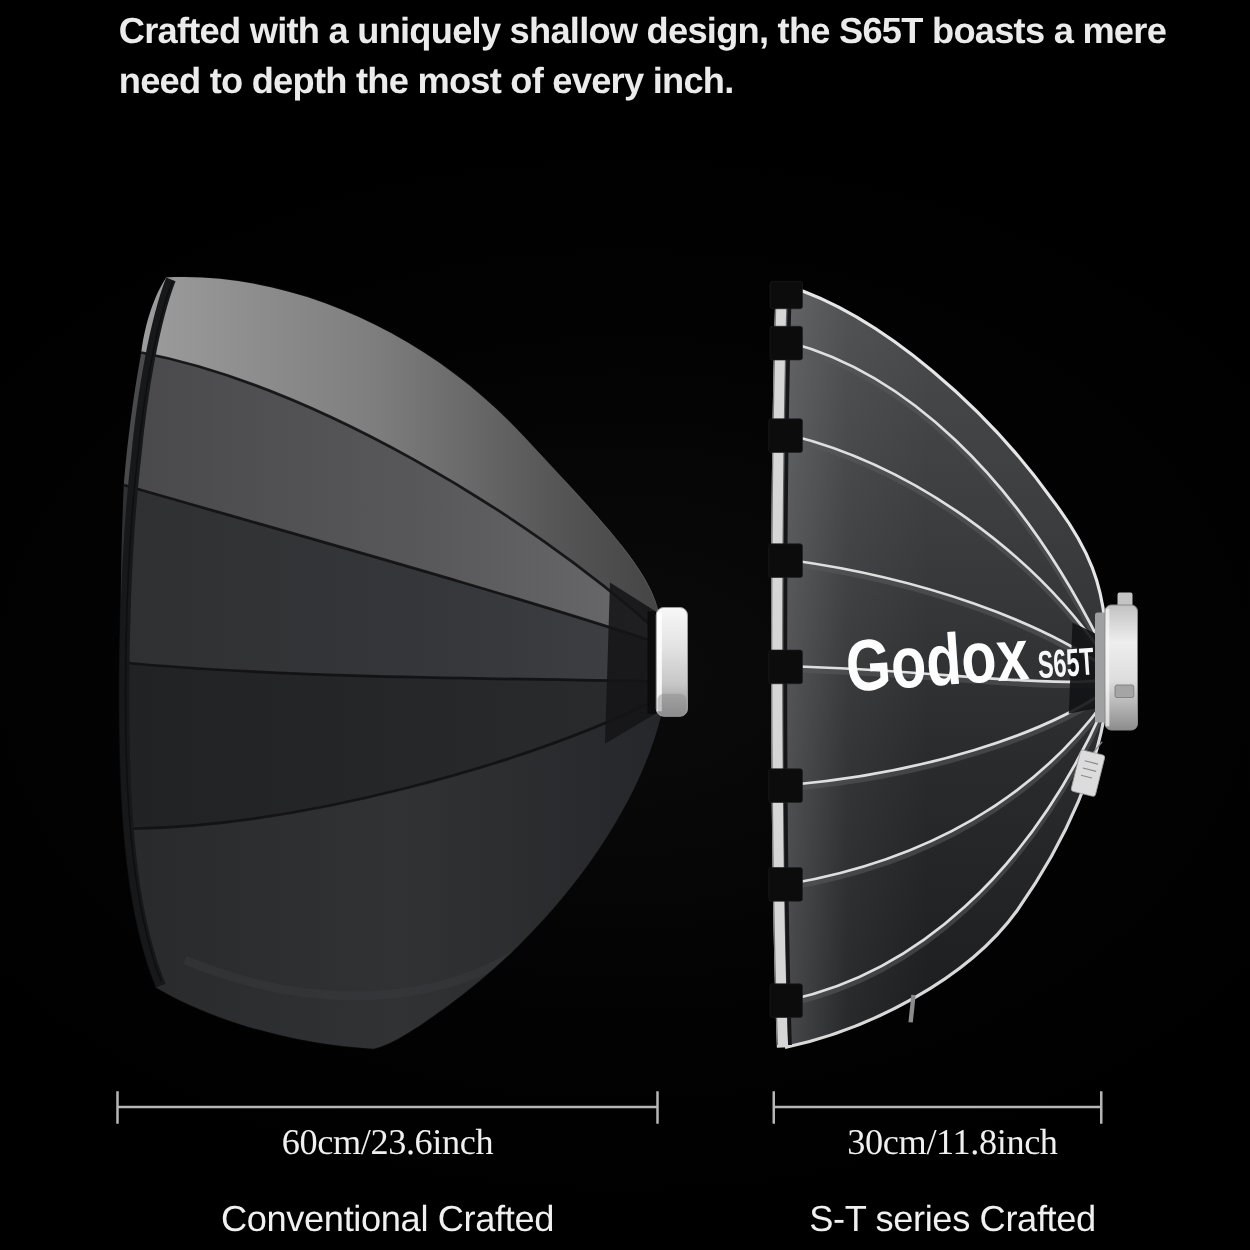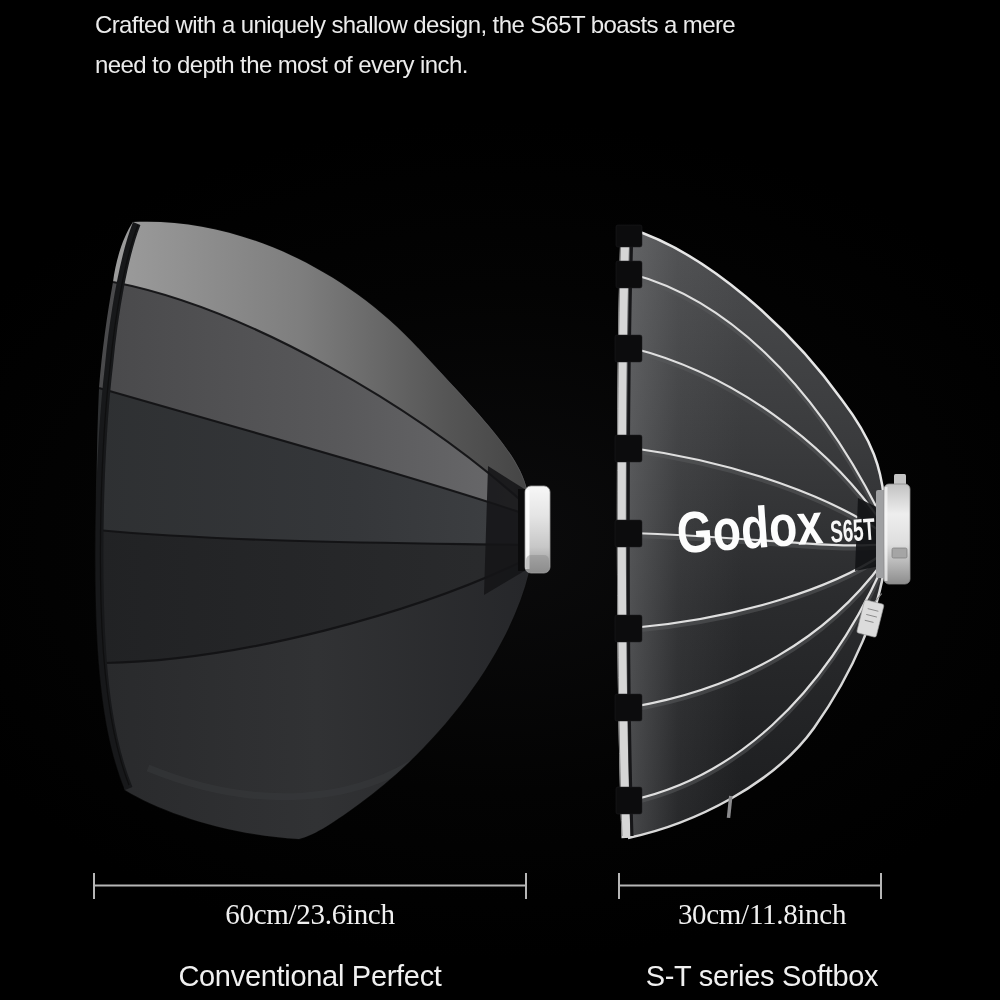--- a/index.html
+++ b/index.html
@@ -2,21 +2,21 @@
 <html><head>
 <meta charset="utf-8">
 <style>
   html,body{margin:0;padding:0;background:#000;}
   .stage{
     position:relative;width:1000px;height:1000px;overflow:hidden;
     background:radial-gradient(ellipse 620px 420px at 50% 54%, #0b0b0c 0%, #030303 60%, #000 100%);
     font-family:"Liberation Sans", sans-serif;
   }
   .intro{position:absolute;left:95px;top:5px;color:#ebebeb;}
-  .intro .line{font-size:24px;line-height:40px;letter-spacing:-0.6px;font-weight:400;white-space:nowrap;}
+  .intro .line{font-size:29px;line-height:40px;letter-spacing:-0.6px;font-weight:700;white-space:nowrap;}
   svg{position:absolute;display:block;}
   .sb-left{left:88px;top:213px;}
   .sb-right{left:612px;top:218px;}
   .meas-left{left:92px;top:871px;}
   .meas-right{left:617px;top:871px;}
   .dim,.name{position:absolute;text-align:center;color:#f0f0f0;white-space:nowrap;}
   .dim{top:898px;font-size:29px;letter-spacing:-0.3px;font-family:Liberation Serif, serif;}
   .name{top:960px;font-size:29px;letter-spacing:-0.3px;}
   .dim.l,.name.l{left:92px;width:436px;}
   .dim.r,.name.r{left:629px;width:266px;}
@@ -211,16 +211,16 @@
   <svg class="meas-right" width="266" height="30" viewBox="0 0 266 30">
     <g stroke="#b6b6b6" stroke-width="2" fill="none">
       <path d="M2,2 V28"></path>
         <path d="M264,2 V28"></path>
         <path d="M2,14.5 H264"></path>
     </g>
   </svg>
 
   <div class="dim l">60cm/23.6inch</div>
   <div class="dim r">30cm/11.8inch</div>
-  <div class="name l">Conventional Perfect</div>
-  <div class="name r">S-T series Softbox</div>
+  <div class="name l">Conventional Crafted</div>
+  <div class="name r">S-T series Crafted</div>
 
 </div>
 
 </body></html>

